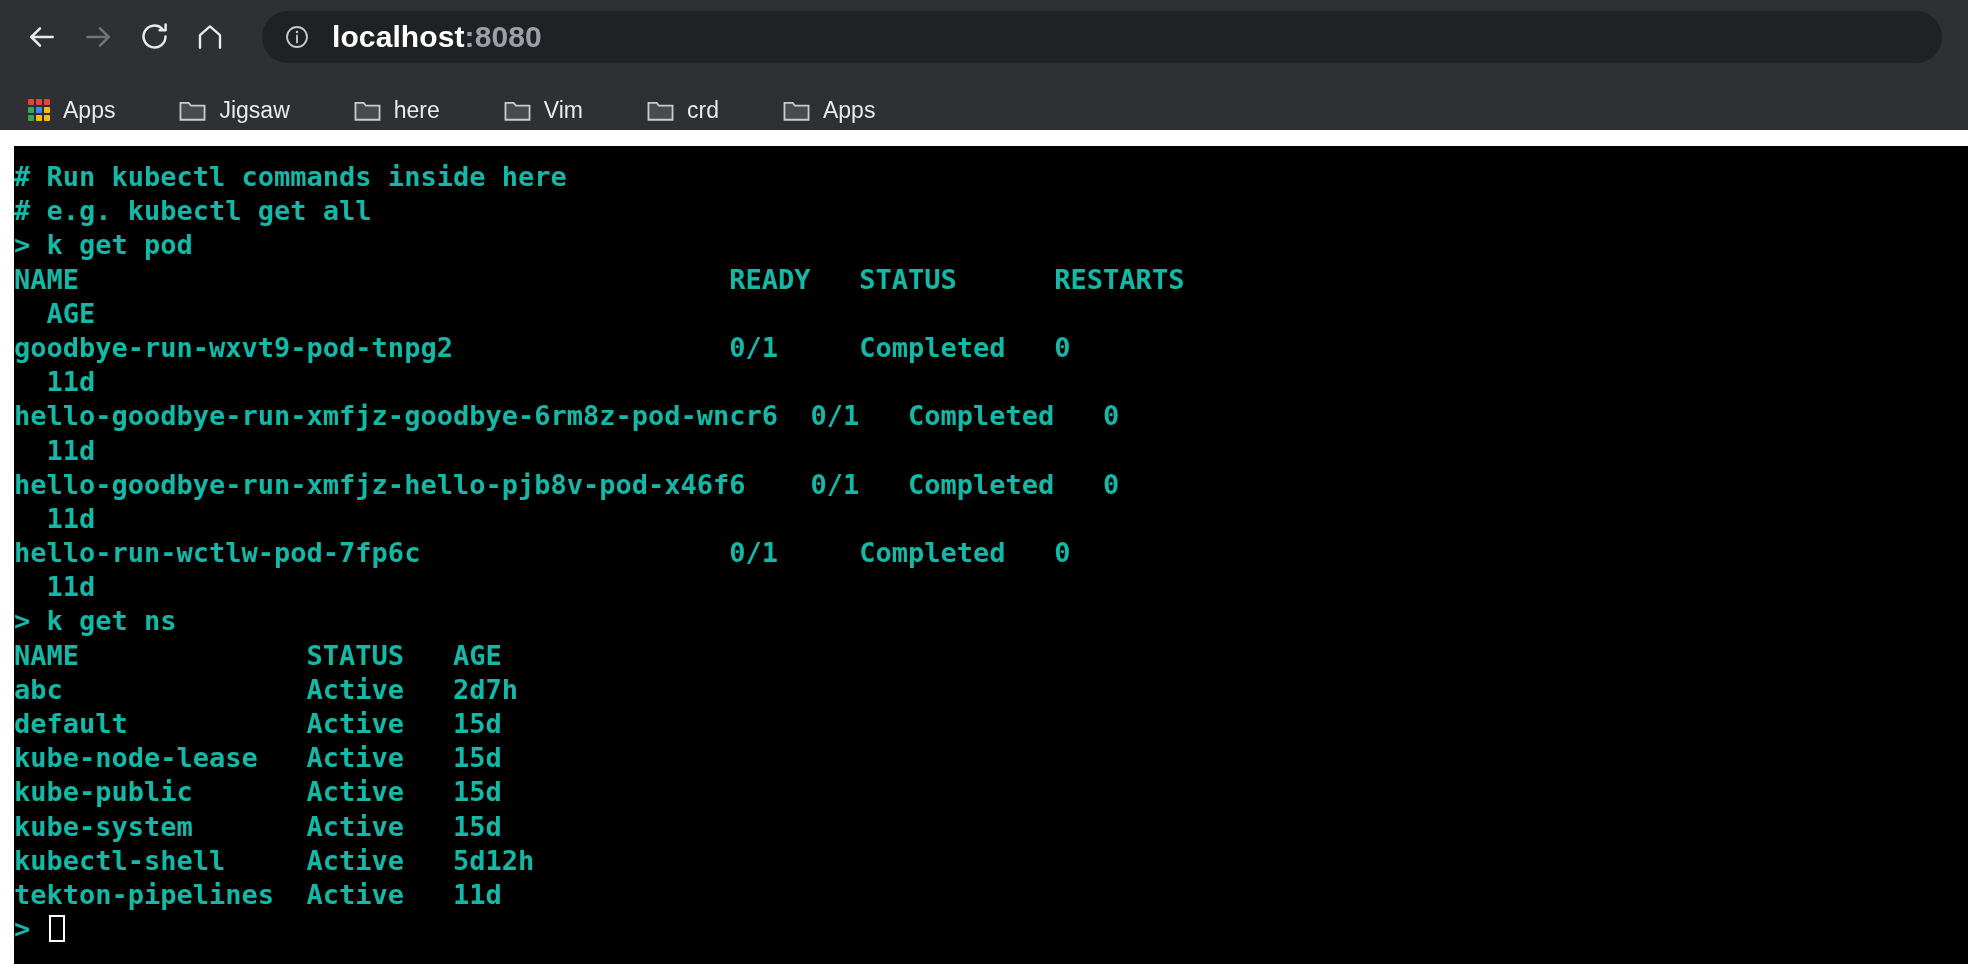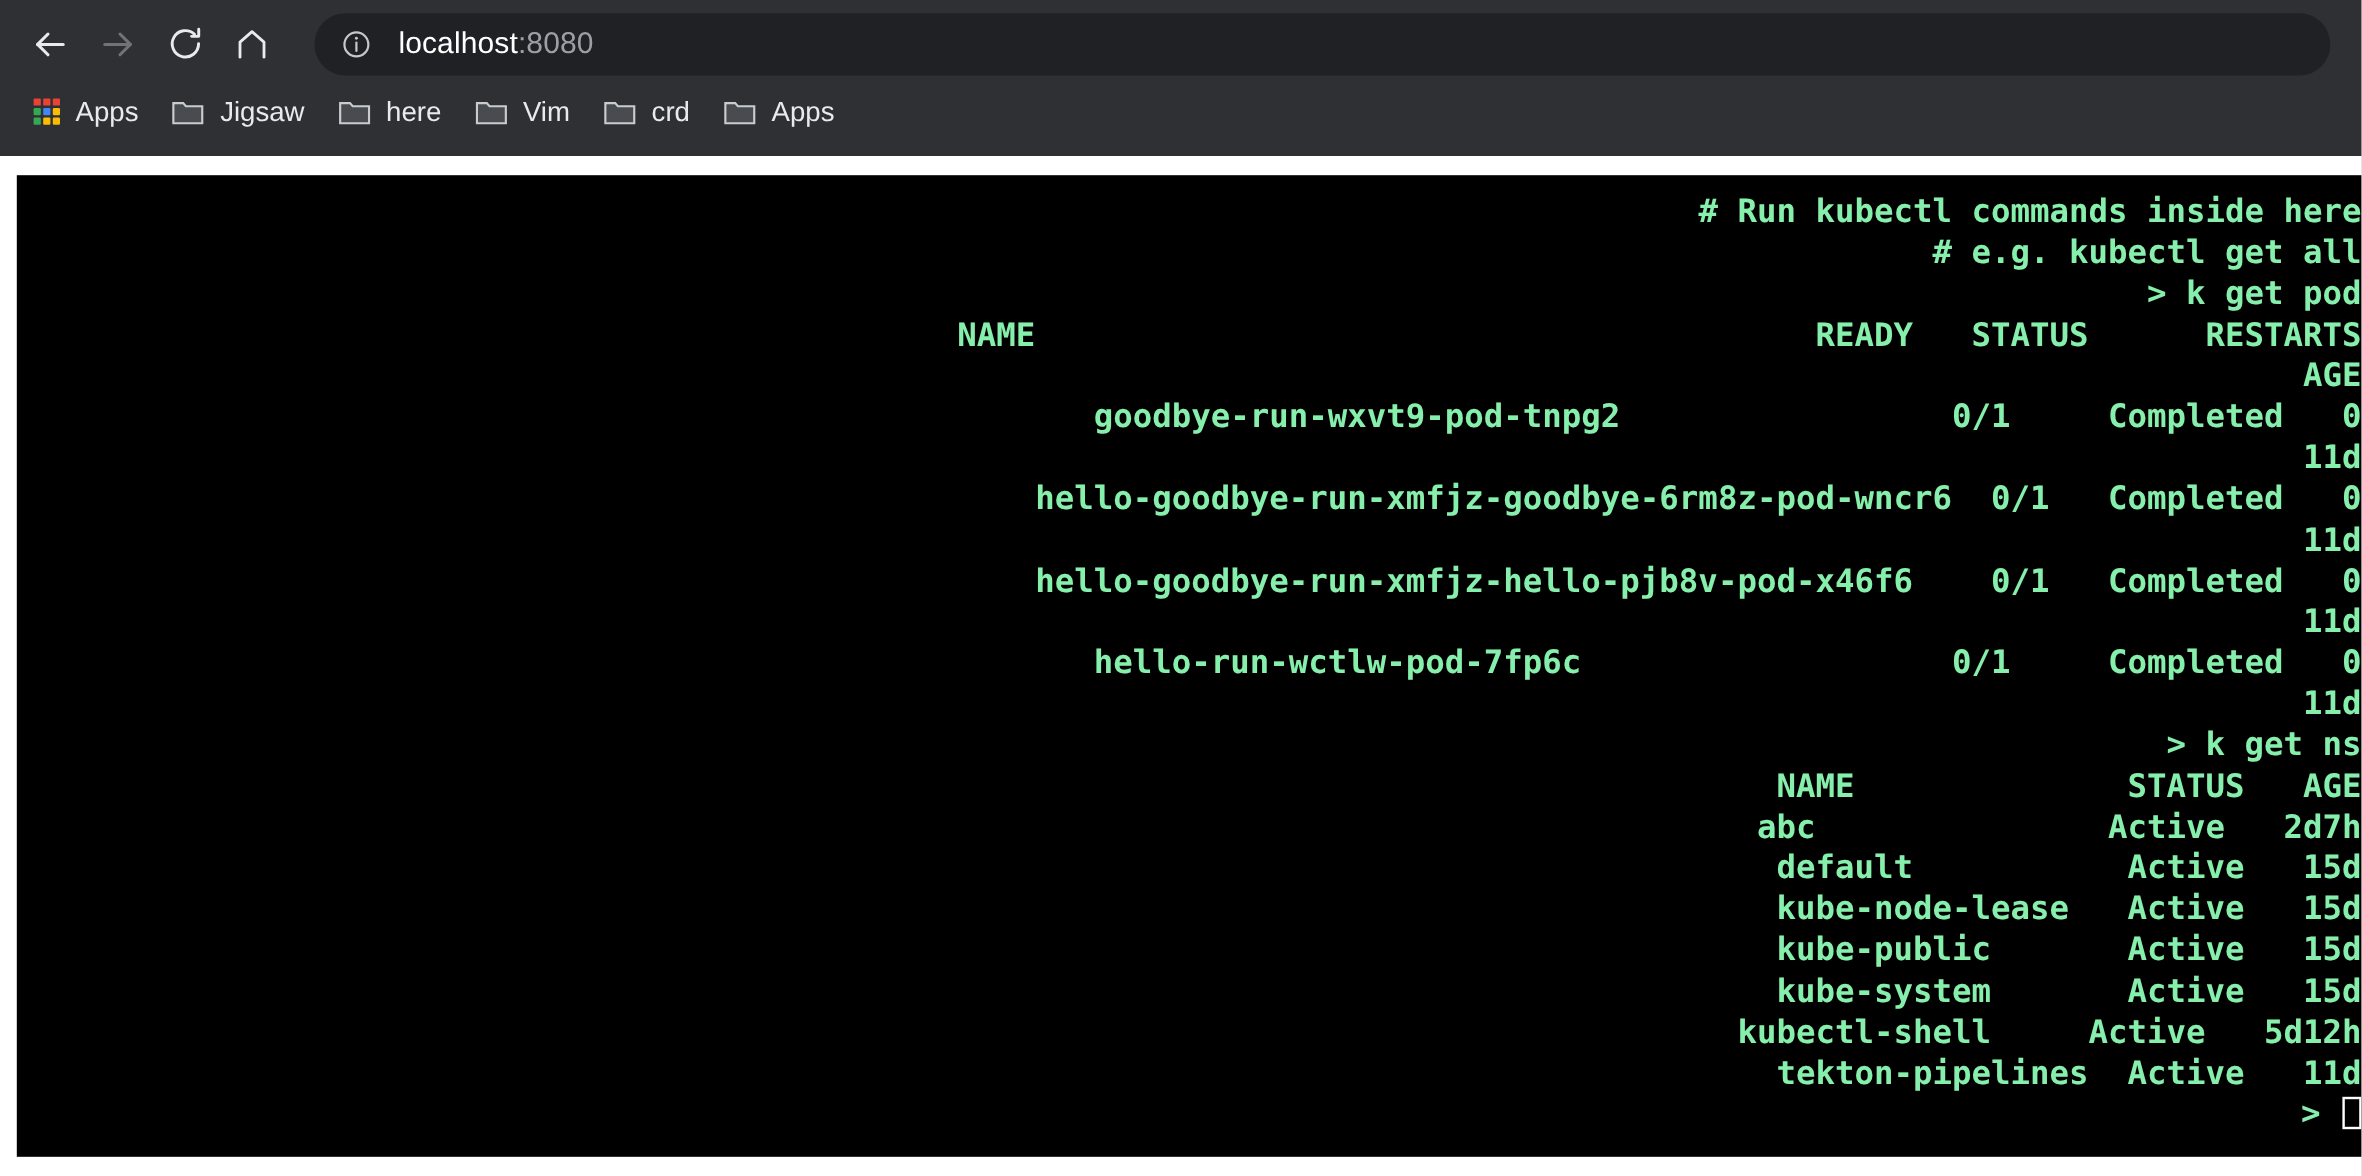--- a/index.html
+++ b/index.html
@@ -54,34 +54,36 @@
     box-sizing: border-box;
     cursor: text;
   }
   .omnibox .info-icon {
     flex: 0 0 auto;
     margin-right: 22px;
     display: flex;
     align-items: center;
   }
   .url-text {
-    font-size: 25px;
+    font-size: 30px;
     letter-spacing: 0.1px;
     color: #ffffff;
     white-space: nowrap;
+    font-weight: bold;
   }
   .url-text .url-port { color: #9aa0a6; }
 
   
   #bookmarks-bar {
     height: 57px;
     display: flex;
-    align-items: flex-start;
+    align-items: flex-end;
     padding-left: 18px;
     box-sizing: border-box;
+    gap: 36px;
   }
   .bm-item {
     display: flex;
     align-items: center;
     height: 40px;
     padding: 0 10px;
     margin-right: 8px;
     border-radius: 6px;
     cursor: pointer;
     white-space: nowrap;
@@ -118,24 +120,23 @@
     background: #000000;
     overflow: hidden;
     box-sizing: border-box;
     padding: 14px 0 0 0;
   }
   #terminal-output {
     font-family: "DejaVu Sans Mono", "Liberation Mono", monospace;
     font-weight: bold;
     font-size: 27px;
     line-height: 34.2px;
-    color: #86efac;
+    color: #14b8a6;
     white-space: pre;
     letter-spacing: 0px;
-    text-align: right;
   }
   .term-line { display: block; height: 34.2px; }
   .cursor-block {
     display: inline-block;
     width: 16px;
     height: 27px;
     border: 2.5px solid #ffffff;
     box-sizing: border-box;
     vertical-align: -4px;
     margin-left: 2px;

